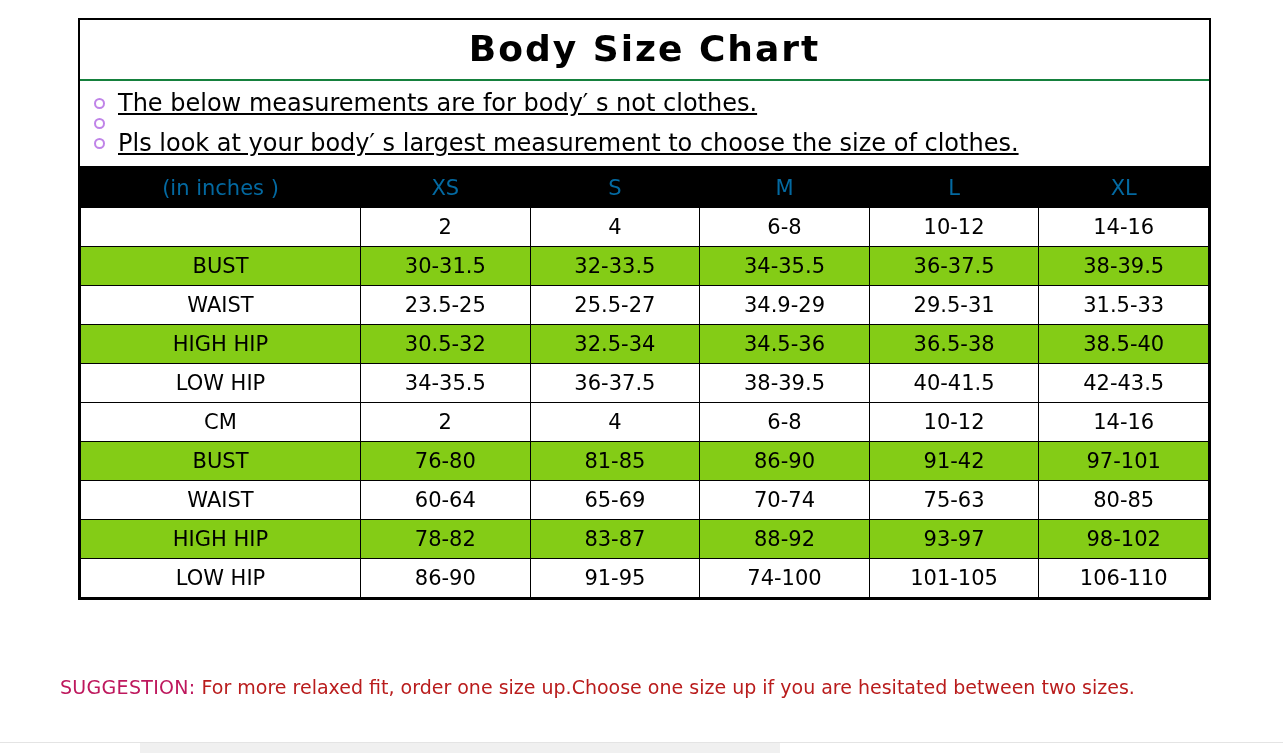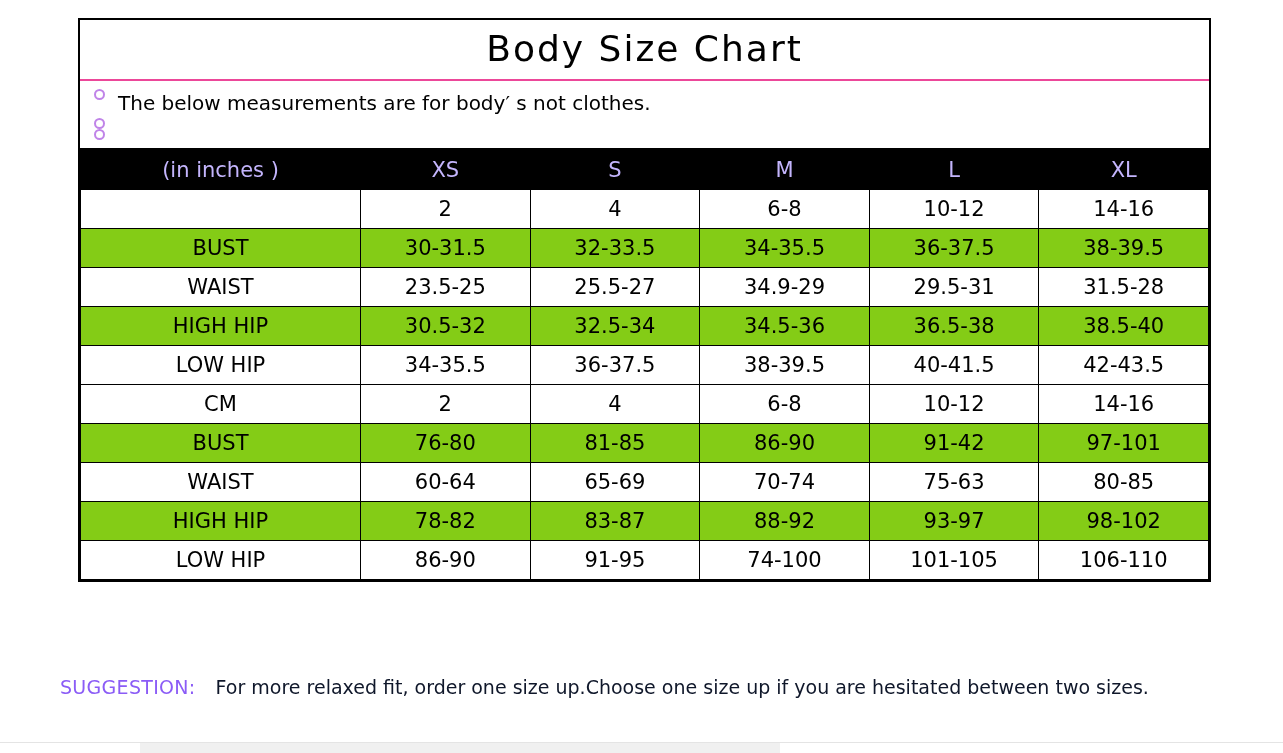--- a/index.html
+++ b/index.html
@@ -30,34 +30,36 @@
     border: 2px solid #000000;
     box-sizing: border-box;
     background: #ffffff;
   }
 
   .chart-title {
     text-align: center;
     font-size: 36px;
     letter-spacing: 2px;
     padding: 8px 0 10px 0;
-    border-bottom: 2px solid #ec4899;
-    font-weight: 400;
+    border-bottom: 2px solid #15803d;
+    font-weight: 700;
     font-family: "DejaVu Sans", sans-serif;
   }
 
   .notes {
     padding: 8px 0 8px 14px;
     border-bottom: 2px solid #000000;
   }
   .note-line {
     display: flex;
-    font-size: 20px;
+    align-items: center;
+    font-size: 24px;
     line-height: 29px;
     white-space: nowrap;
+    text-decoration: underline;
   }
   .bullet {
     display: inline-block;
     width: 11px;
     height: 11px;
     border: 2.5px solid #c084e8;
     border-radius: 50%;
     margin-right: 13px;
     flex: none;
     box-sizing: border-box;
@@ -74,46 +76,46 @@
     font-size: 21px;
     height: 38px;
     padding: 0;
     font-weight: 400;
   }
   table.size-table td.first-col {
     width: 279px;
   }
   td.header-cell {
     background: #000000;
-    color: #c4b5fd;
+    color: #0369a1;
     font-size: 21px;
     border-color: #000000;
   }
   tr.alt td {
     background: #84cc16;
   }
   tr.plain td {
     background: #ffffff;
   }
 
   .suggestion {
     position: absolute;
     left: 60px;
     top: 676px;
     width: 1200px;
     font-size: 19px;
     white-space: nowrap;
   }
   .suggestion .label {
-    color: #8b5cf6;
+    color: #be185d;
     letter-spacing: 0.3px;
   }
   .suggestion .text {
-    color: #0f172a;
-    margin-left: 14px;
+    color: #b91c1c;
+    margin-left: 0;
   }
 
   .bottom-strip {
     position: absolute;
     left: 0;
     top: 742px;
     width: 1283px;
     height: 11px;
     background: #ffffff;
     border-top: 1px solid #e4e4e4;
@@ -139,20 +141,21 @@
     <div class="notes">
       <div class="note-line">
         <span class="bullet"></span>
         <span>The below measurements are for  body′ s not clothes.</span>
       </div>
       <div class="note-line">
         <span class="bullet"></span>
       </div>
       <div class="note-line">
         <span class="bullet"></span>
+        <span>Pls look  at your body′ s  largest measurement to choose the size of clothes.</span>
       </div>
     </div>
 
     <table class="size-table">
       <tbody>
 
         <tr>
           <td class="first-col header-cell">(in  inches )</td>
           <td class="header-cell">XS</td>
           <td class="header-cell">S</td>
@@ -178,21 +181,21 @@
           <td>36-37.5</td>
           <td>38-39.5</td>
         </tr>
 
         <tr class="plain">
           <td class="first-col">WAIST</td>
           <td>23.5-25</td>
           <td>25.5-27</td>
           <td>34.9-29</td>
           <td>29.5-31</td>
-          <td>31.5-28</td>
+          <td>31.5-33</td>
         </tr>
 
         <tr class="alt">
           <td class="first-col">HIGH HIP</td>
           <td>30.5-32</td>
           <td>32.5-34</td>
           <td>34.5-36</td>
           <td>36.5-38</td>
           <td>38.5-40</td>
         </tr>

